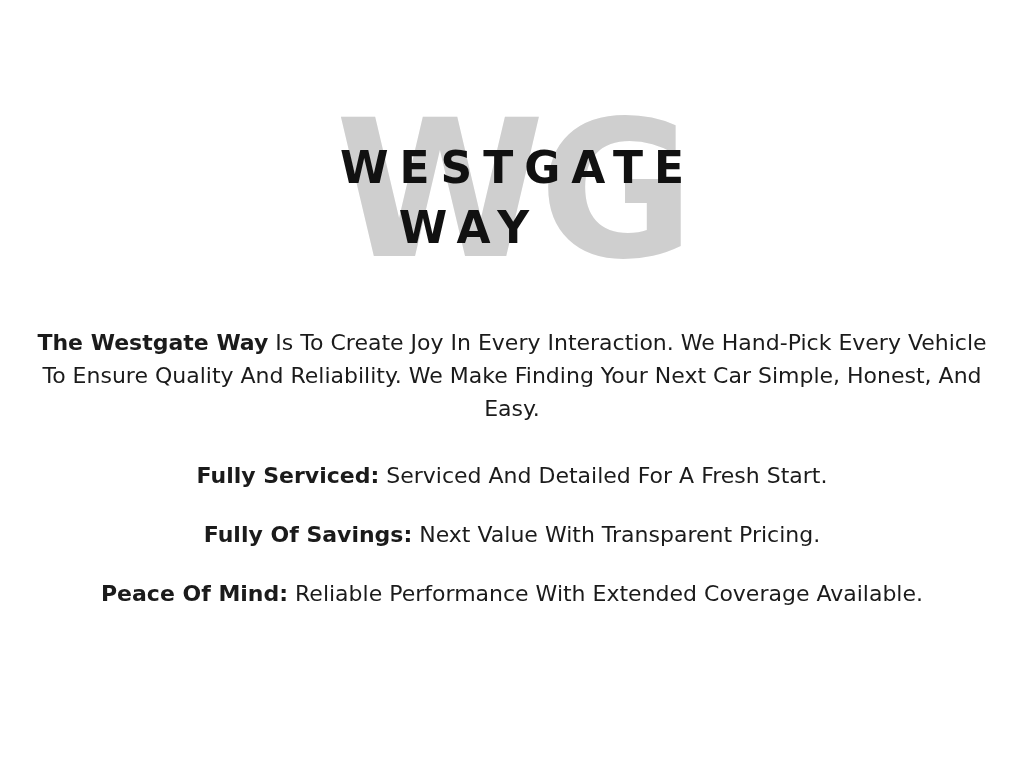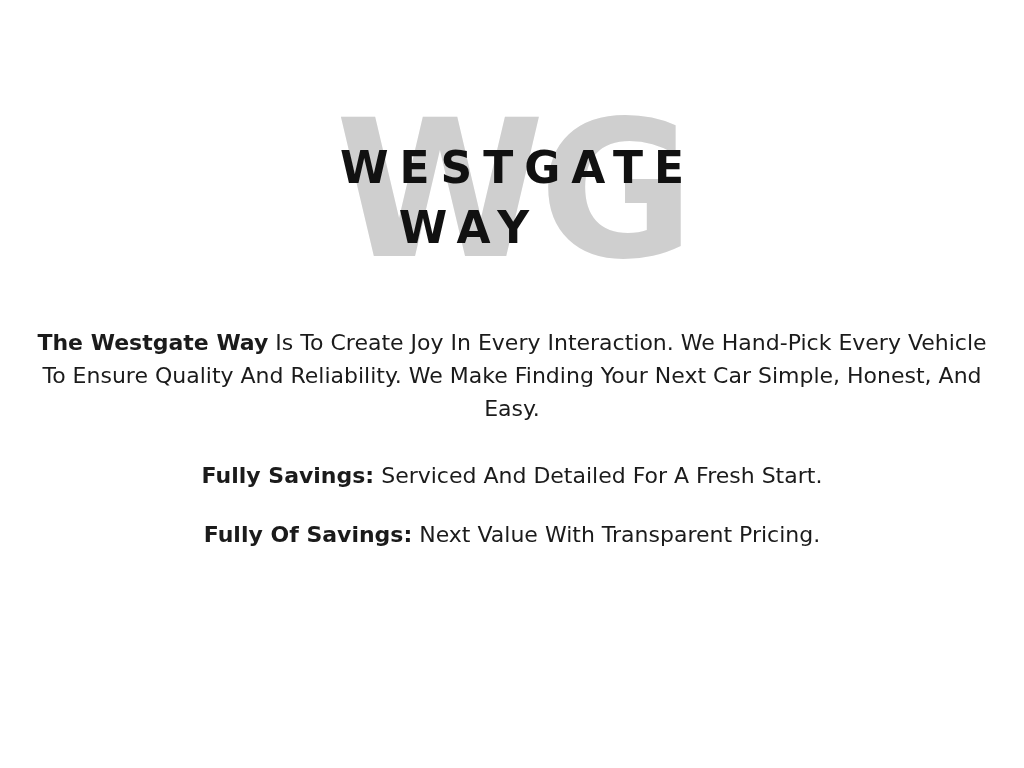--- a/index.html
+++ b/index.html
@@ -114,23 +114,26 @@
     <div class="logo-sub">WAY</div>
   </div>
 
   <div class="copy">
 
     <p class="para intro">
       <span class="lead">The Westgate Way</span><span> Is To Create Joy In Every Interaction. We Hand-Pick Every Vehicle To Ensure Quality And Reliability. We Make Finding Your Next Car Simple, Honest, And Easy.</span>
     </p>
 
     <p class="para">
-      <span class="lead">Fully Savings:</span><span> Serviced And Detailed For A Fresh Start.</span>
+      <span class="lead">Fully Serviced:</span><span> Serviced And Detailed For A Fresh Start.</span>
     </p>
 
     <p class="para">
       <span class="lead">Fully Of Savings:</span><span> Next Value With Transparent Pricing.</span>
     </p>
 
+    <p class="para">
+      <span class="lead">Peace Of Mind:</span><span> Reliable Performance With Extended Coverage Available.</span>
+    </p>
 
   </div>
 
 </div>
 
 </body></html>

